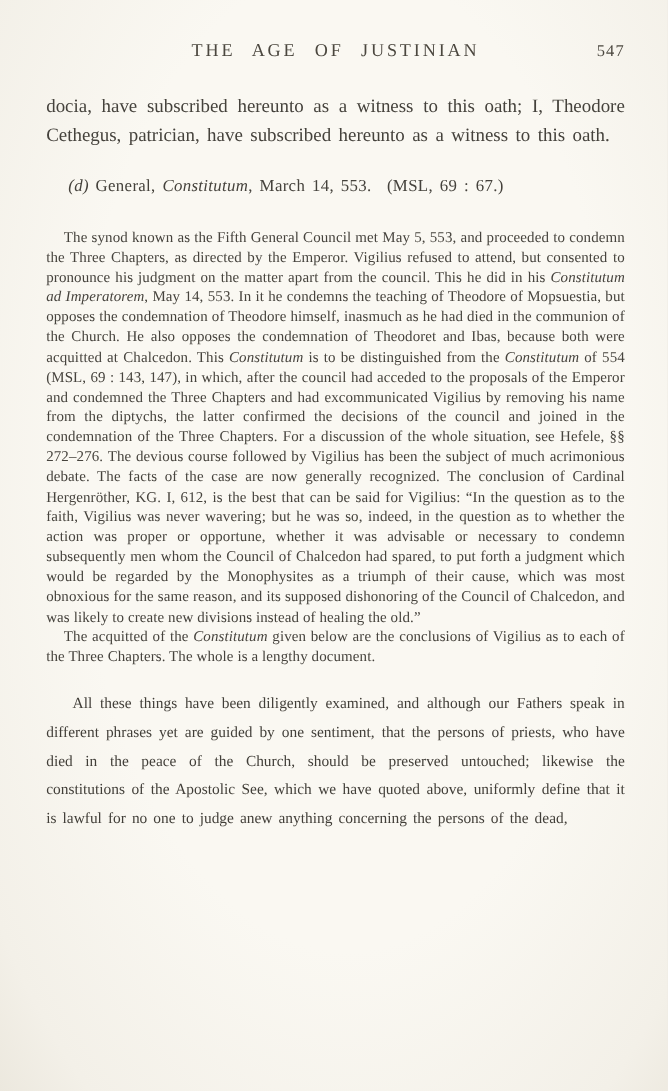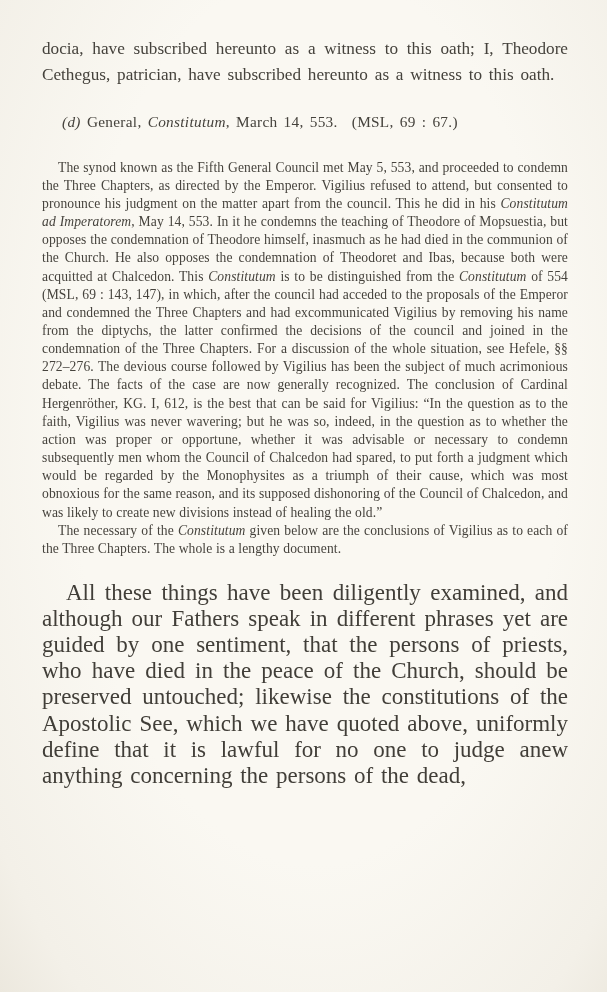--- a/index.html
+++ b/index.html
@@ -67,41 +67,45 @@
     line-height: 18.15px;
     text-align: justify;
     letter-spacing: 0.1px;
     color: #46433d;
   }
   .note p {
     text-indent: 16px;
   }
   .excerpt {
     margin-top: 22px;
-    font-size: 23px;
+    font-size: 14px;
     line-height: 26.1px;
     text-align: justify;
     text-indent: 24px;
     word-spacing: 2px;
     color: #413e38;
   }
   i { font-style: italic; }
 </style>
 </head>
 <body>
 
 <div class="page">
   <div class="content">
 
+    <div class="header">
+      <div class="running-title">THE AGE OF JUSTINIAN</div>
+      <div class="page-number">547</div>
+    </div>
 
     <p class="oath">docia, have subscribed hereunto as a witness to this oath; I, Theodore Cethegus, patrician, have subscribed hereunto as a witness to this oath.</p>
 
     <p class="heading"><i>(d) </i><span>General, </span><i>Constitutum</i><span>, March 14, 553.  (MSL, 69 : 67.)</span></p>
 
     <div class="note">
       <p><span>The synod known as the Fifth General Council met May 5, 553, and proceeded to condemn the Three Chapters, as directed by the Emperor.  Vigilius refused to attend, but consented to pronounce his judgment on the matter apart from the council.  This he did in his </span><i>Constitutum ad Imperatorem</i><span>, May 14, 553.  In it he condemns the teaching of Theodore of Mopsuestia, but opposes the condemnation of Theodore himself, inasmuch as he had died in the communion of the Church.  He also opposes the condemnation of Theodoret and Ibas, because both were acquitted at Chalcedon.  This </span><i>Constitutum</i><span> is to be distinguished from the </span><i>Constitutum</i><span> of 554 (MSL, 69 : 143, 147), in which, after the council had acceded to the proposals of the Emperor and condemned the Three Chapters and had excommunicated Vigilius by removing his name from the diptychs, the latter confirmed the decisions of the council and joined in the condemnation of the Three Chapters.  For a discussion of the whole situation, see Hefele, §§ 272–276.  The devious course followed by Vigilius has been the subject of much acrimonious debate.  The facts of the case are now generally recognized.  The conclusion of Cardinal Hergenröther, KG. I, 612, is the best that can be said for Vigilius: “In the question as to the faith, Vigilius was never wavering; but he was so, indeed, in the question as to whether the action was proper or opportune, whether it was advisable or necessary to condemn subsequently men whom the Council of Chalcedon had spared, to put forth a judgment which would be regarded by the Monophysites as a triumph of their cause, which was most obnoxious for the same reason, and its supposed dishonoring of the Council of Chalcedon, and was likely to create new divisions instead of healing the old.”</span></p>
-      <p><span>The necessary of the </span><i>Constitutum</i><span> given below are the conclusions of Vigilius as to each of the Three Chapters.  The whole is a lengthy document.</span></p>
+      <p><span>The acquitted of the </span><i>Constitutum</i><span> given below are the conclusions of Vigilius as to each of the Three Chapters.  The whole is a lengthy document.</span></p>
     </div>
 
     <p class="excerpt">All these things have been diligently examined, and although our Fathers speak in different phrases yet are guided by one sentiment, that the persons of priests, who have died in the peace of the Church, should be preserved untouched; likewise the constitutions of the Apostolic See, which we have quoted above, uniformly define that it is lawful for no one to judge anew anything concerning the persons of the dead,</p>
 
   </div>
 </div>
 
 </body></html>

